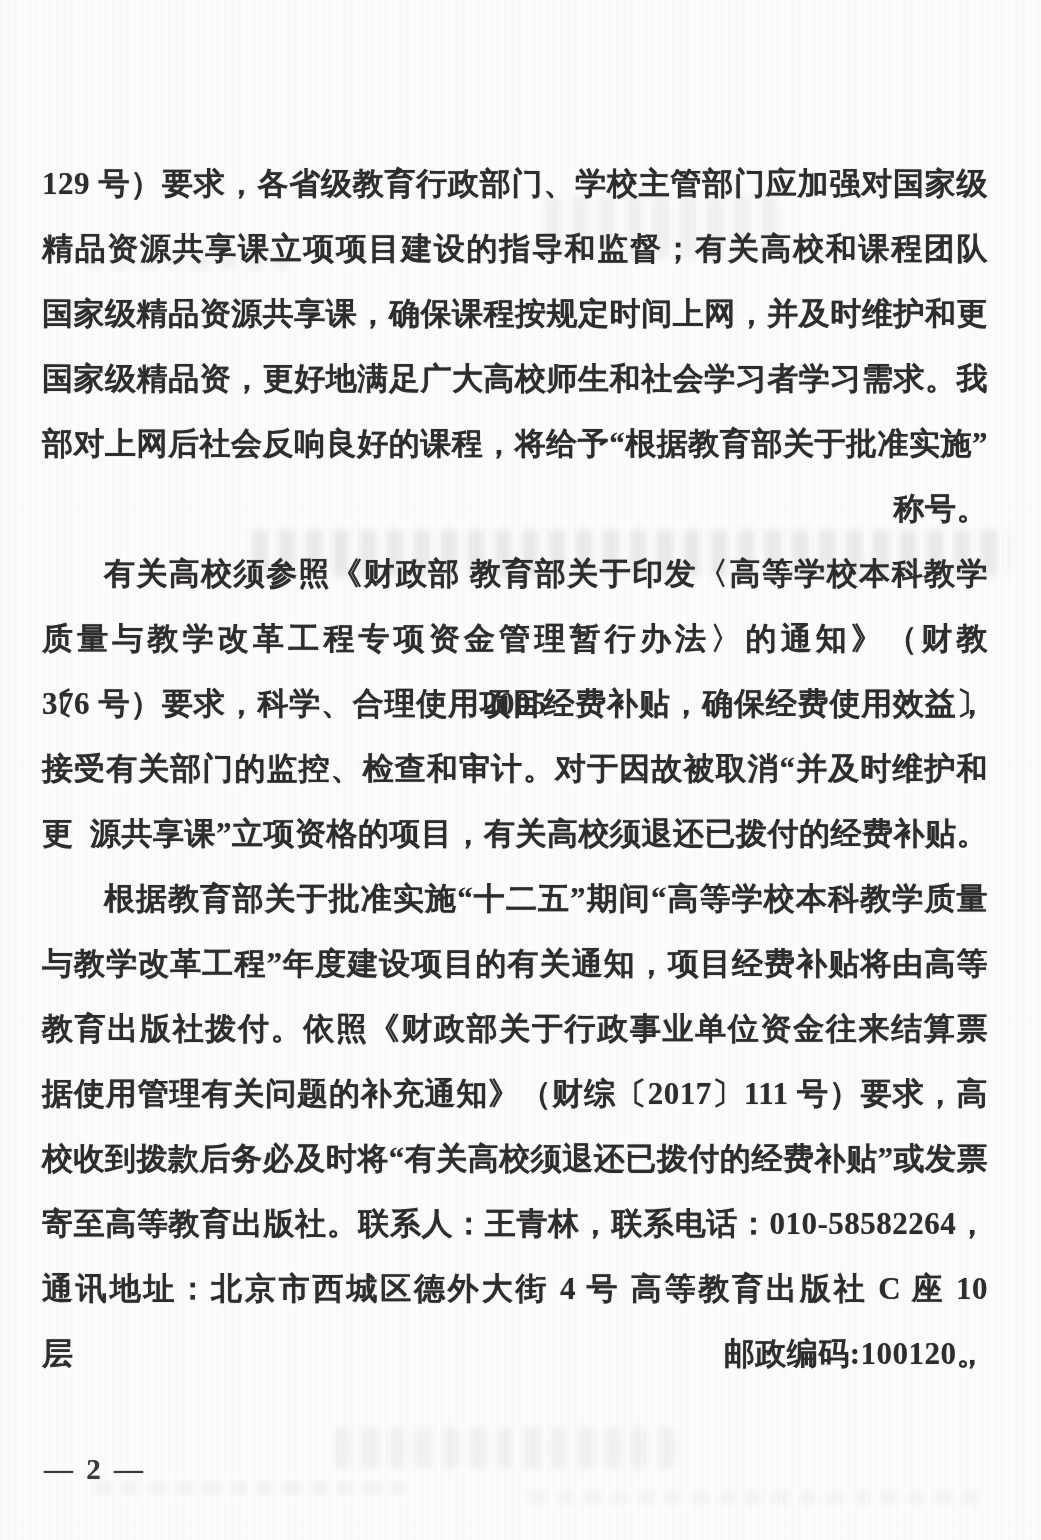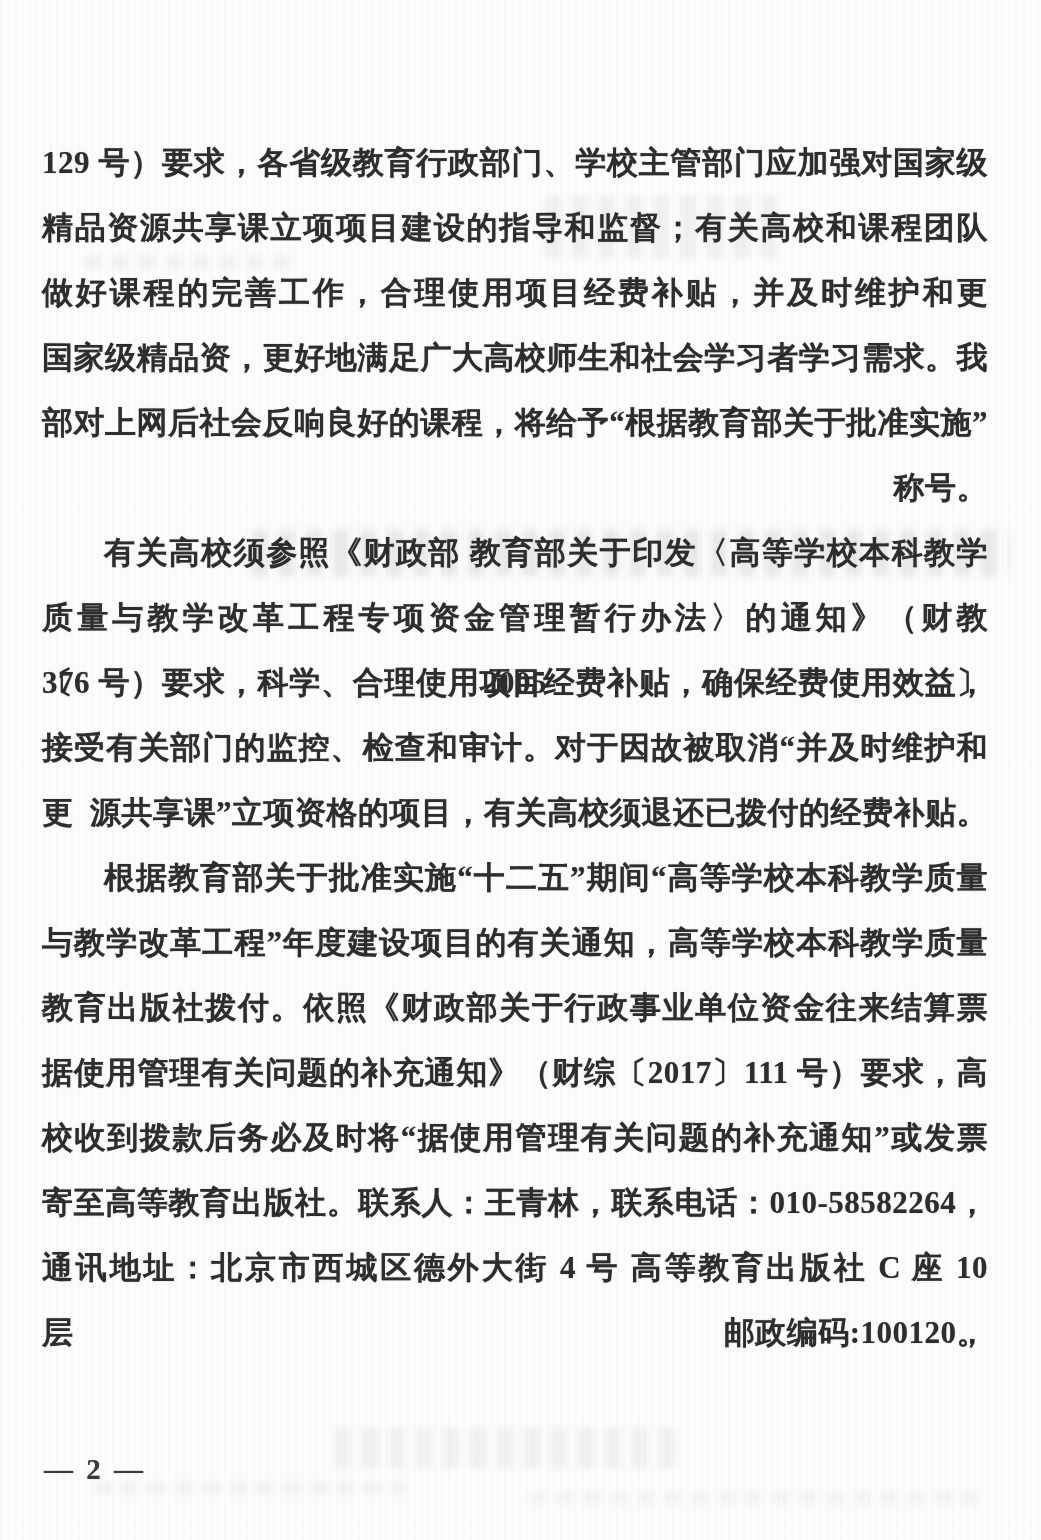--- a/index.html
+++ b/index.html
@@ -21,21 +21,21 @@
     background: repeating-linear-gradient(
       90deg,
       rgba(0,0,0,0.012) 0 3px,
       rgba(0,0,0,0) 3px 7px
     );
     pointer-events: none;
   }
   .doc-body {
     position: absolute;
     left: 42px;
-    top: 130px;
+    top: 151px;
     width: 946px;
     color: #2e2d2c;
     font-size: 31px;
     font-weight: 600;
   }
   .line {
     margin: 0;
     height: 65px;
     line-height: 65px;
     text-align: justify;
@@ -88,32 +88,32 @@
 <div class="ghost ghost-top"></div>
 <div class="ghost ghost-thin"></div>
 <div class="ghost ghost-main"></div>
 <div class="ghost ghost-bottom-a"></div>
 <div class="ghost ghost-bottom-b"></div>
 <div class="ghost ghost-bottom-c"></div>
 
 <main class="doc-body">
   <p class="line">129 号）要求，各省级教育行政部门、学校主管部门应加强对国家级</p>
   <p class="line">精品资源共享课立项项目建设的指导和监督；有关高校和课程团队</p>
-  <p class="line">做好课程的完善工作，合理使用项目经费补贴，并及时维护和更</p>
+  <p class="line">国家级精品资源共享课，确保课程按规定时间上网，并及时维护和更</p>
   <p class="line">国家级精品资，更好地满足广大高校师生和社会学习者学习需求。我</p>
   <p class="line">部对上网后社会反响良好的课程，将给予“根据教育部关于批准实施”</p>
   <p class="line flush">称号。</p>
   <p class="line indent">有关高校须参照《财政部 教育部关于印发〈高等学校本科教学</p>
   <p class="line">质量与教学改革工程专项资金管理暂行办法〉的通知》（财教〔2005〕</p>
   <p class="line">376 号）要求，科学、合理使用项目经费补贴，确保经费使用效益，</p>
   <p class="line">接受有关部门的监控、检查和审计。对于因故被取消“并及时维护和更</p>
   <p class="line flush">源共享课”立项资格的项目，有关高校须退还已拨付的经费补贴。</p>
   <p class="line indent">根据教育部关于批准实施“十二五”期间“高等学校本科教学质量</p>
-  <p class="line">与教学改革工程”年度建设项目的有关通知，高等学校本科教学质量</p>
+  <p class="line">与教学改革工程”年度建设项目的有关通知，项目经费补贴将由高等</p>
   <p class="line">教育出版社拨付。依照《财政部关于行政事业单位资金往来结算票</p>
   <p class="line">据使用管理有关问题的补充通知》（财综〔2017〕111 号）要求，高</p>
-  <p class="line">校收到拨款后务必及时将“据使用管理有关问题的补充通知”或发票</p>
+  <p class="line">校收到拨款后务必及时将“有关高校须退还已拨付的经费补贴”或发票</p>
   <p class="line">寄至高等教育出版社。联系人：王青林，联系电话：010-58582264，</p>
   <p class="line">通讯地址：北京市西城区德外大街 4 号 高等教育出版社 C 座 10 层，</p>
   <p class="line flush">邮政编码:100120。</p>
 </main>
 
 <div class="page-footer">— 2 —</div>
 
 </body></html>

